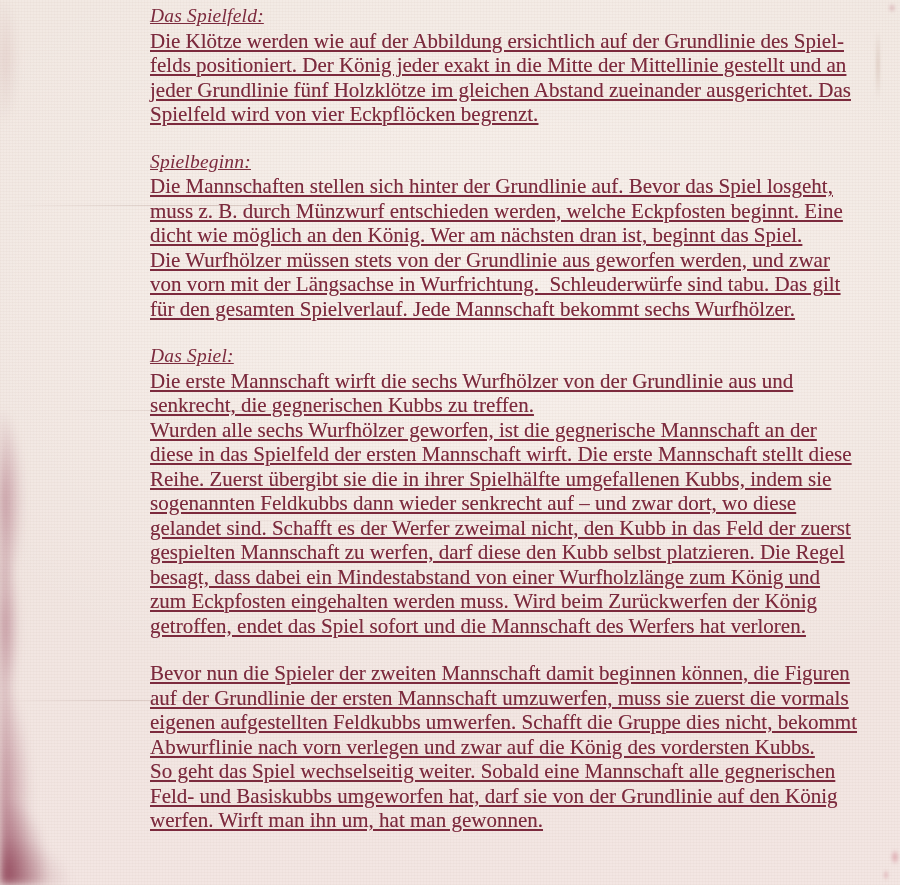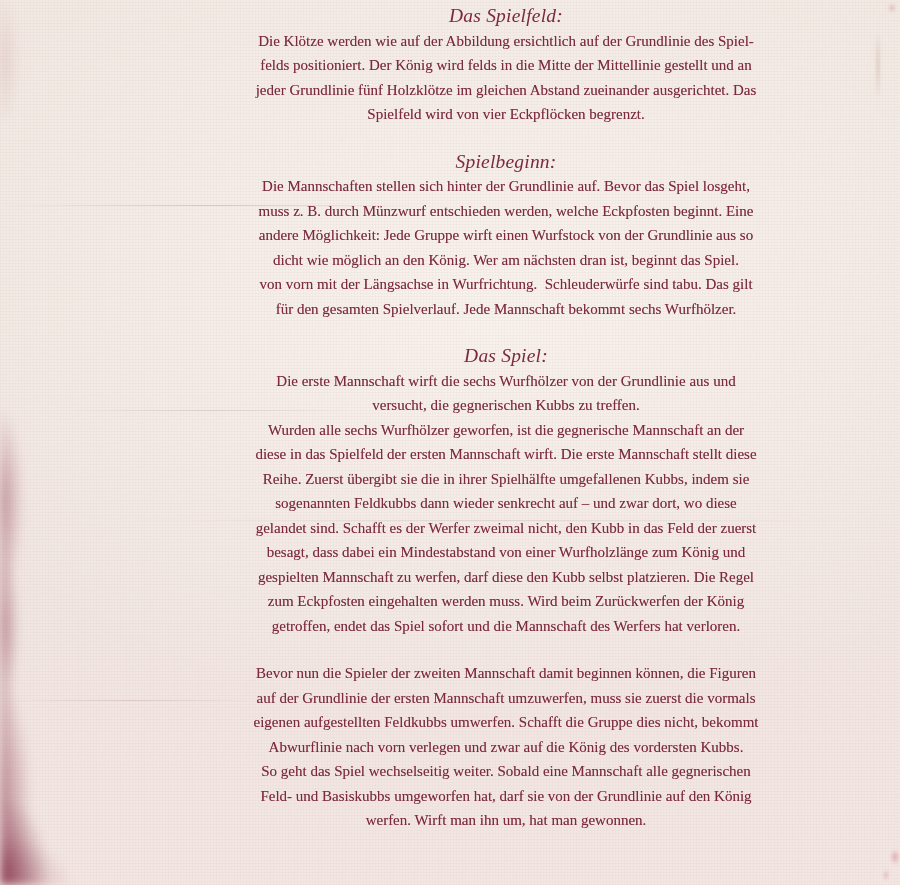--- a/index.html
+++ b/index.html
@@ -52,76 +52,77 @@
     filter: blur(1.5px);
     background:
       radial-gradient(ellipse 3px 45px at 38px 65px,  rgba(170,130,110,0.35), transparent 80%),
       radial-gradient(ellipse 5px 6px  at 52px 8px,   rgba(190,120,130,0.45), transparent 80%),
       radial-gradient(ellipse 6px 10px at 55px 857px, rgba(200,110,125,0.50), transparent 80%),
       radial-gradient(ellipse 4px 7px  at 46px 875px, rgba(200,110,125,0.40), transparent 80%);
     pointer-events: none;
   }
   .text-block {
     position: absolute; left: 150px; top: 4px; width: 712px;
-    text-align: center;
+    text-align: left;
     color: #7c2a3d;
+    text-decoration: underline;
   }
   section { margin: 0 0 23px 0; }
   section:last-child { margin-bottom: 5px; }
   .section-heading {
     font-size: 19.5px; line-height: 24.5px;
     font-style: italic; font-weight: normal;
     margin: 0; letter-spacing: 0.2px;
   }
   .text-line {
-    font-size: 15px; line-height: 24.5px;
+    font-size: 21px; line-height: 24.5px;
     white-space: pre-wrap;
     text-shadow: 0 0 0.6px rgba(124,42,61,0.45);
   }
 </style>
 </head>
 <body>
 
 <div class="page"></div>
 <div class="texture"></div>
 <div class="crease crease1"></div>
 <div class="crease crease2"></div>
 <div class="crease crease3"></div>
 <div class="crease crease4"></div>
 <div class="stain"></div>
 <div class="right-marks"></div>
 
 <div class="text-block">
     <section>
       <h2 class="section-heading">Das Spielfeld:</h2>
       <div class="text-line">Die Klötze werden wie auf der Abbildung ersichtlich auf der Grundlinie des Spiel-</div>
-      <div class="text-line">felds positioniert. Der König wird felds in die Mitte der Mittellinie gestellt und an</div>
+      <div class="text-line">felds positioniert. Der König jeder exakt in die Mitte der Mittellinie gestellt und an</div>
       <div class="text-line">jeder Grundlinie fünf Holzklötze im gleichen Abstand zueinander ausgerichtet. Das</div>
       <div class="text-line">Spielfeld wird von vier Eckpflöcken begrenzt.</div>
     </section>
     <section>
       <h2 class="section-heading">Spielbeginn:</h2>
       <div class="text-line">Die Mannschaften stellen sich hinter der Grundlinie auf. Bevor das Spiel losgeht,</div>
       <div class="text-line">muss z. B. durch Münzwurf entschieden werden, welche Eckpfosten beginnt. Eine</div>
-      <div class="text-line">andere Möglichkeit: Jede Gruppe wirft einen Wurfstock von der Grundlinie aus so</div>
       <div class="text-line">dicht wie möglich an den König. Wer am nächsten dran ist, beginnt das Spiel.</div>
+      <div class="text-line">Die Wurfhölzer müssen stets von der Grundlinie aus geworfen werden, und zwar</div>
       <div class="text-line">von vorn mit der Längsachse in Wurfrichtung.  Schleuderwürfe sind tabu. Das gilt</div>
       <div class="text-line">für den gesamten Spielverlauf. Jede Mannschaft bekommt sechs Wurfhölzer.</div>
     </section>
     <section>
       <h2 class="section-heading">Das Spiel:</h2>
       <div class="text-line">Die erste Mannschaft wirft die sechs Wurfhölzer von der Grundlinie aus und</div>
-      <div class="text-line">versucht, die gegnerischen Kubbs zu treffen.</div>
+      <div class="text-line">senkrecht, die gegnerischen Kubbs zu treffen.</div>
       <div class="text-line">Wurden alle sechs Wurfhölzer geworfen, ist die gegnerische Mannschaft an der</div>
       <div class="text-line">diese in das Spielfeld der ersten Mannschaft wirft. Die erste Mannschaft stellt diese</div>
       <div class="text-line">Reihe. Zuerst übergibt sie die in ihrer Spielhälfte umgefallenen Kubbs, indem sie</div>
       <div class="text-line">sogenannten Feldkubbs dann wieder senkrecht auf – und zwar dort, wo diese</div>
       <div class="text-line">gelandet sind. Schafft es der Werfer zweimal nicht, den Kubb in das Feld der zuerst</div>
+      <div class="text-line">gespielten Mannschaft zu werfen, darf diese den Kubb selbst platzieren. Die Regel</div>
       <div class="text-line">besagt, dass dabei ein Mindestabstand von einer Wurfholzlänge zum König und</div>
-      <div class="text-line">gespielten Mannschaft zu werfen, darf diese den Kubb selbst platzieren. Die Regel</div>
       <div class="text-line">zum Eckpfosten eingehalten werden muss. Wird beim Zurückwerfen der König</div>
       <div class="text-line">getroffen, endet das Spiel sofort und die Mannschaft des Werfers hat verloren.</div>
     </section>
     <section>
       <div class="text-line">Bevor nun die Spieler der zweiten Mannschaft damit beginnen können, die Figuren</div>
       <div class="text-line">auf der Grundlinie der ersten Mannschaft umzuwerfen, muss sie zuerst die vormals</div>
       <div class="text-line">eigenen aufgestellten Feldkubbs umwerfen. Schafft die Gruppe dies nicht, bekommt</div>
       <div class="text-line">Abwurflinie nach vorn verlegen und zwar auf die König des vordersten Kubbs.</div>
       <div class="text-line">So geht das Spiel wechselseitig weiter. Sobald eine Mannschaft alle gegnerischen</div>
       <div class="text-line">Feld- und Basiskubbs umgeworfen hat, darf sie von der Grundlinie auf den König</div>

